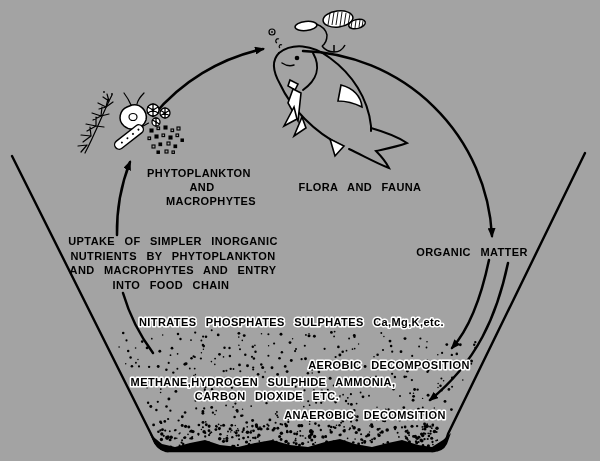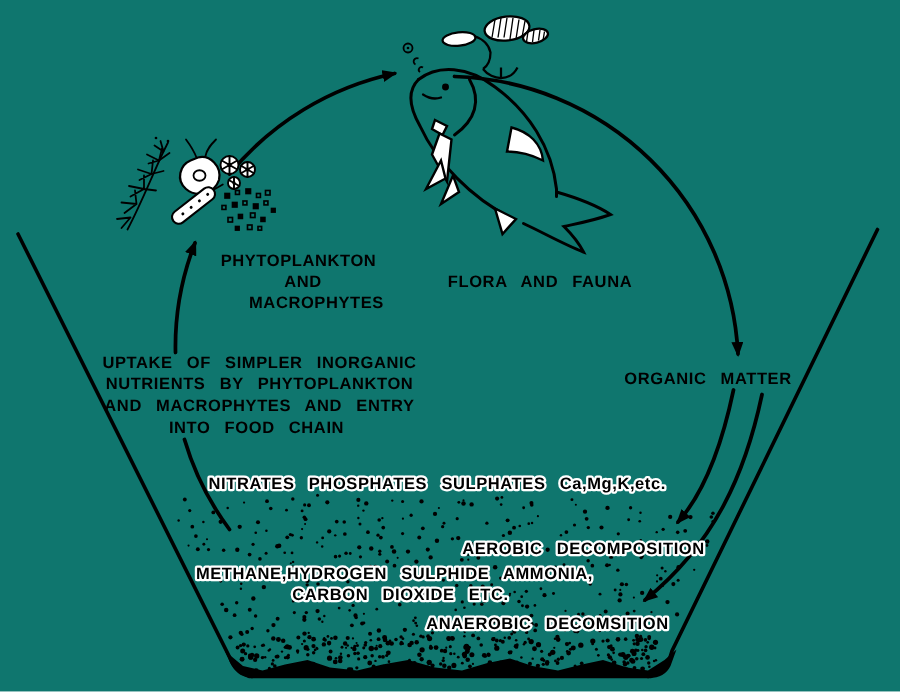--- a/index.html
+++ b/index.html
@@ -1,16 +1,16 @@
 <!DOCTYPE html>
 <html><head>
 <meta charset="utf-8">
 <style>
   html,body{margin:0;padding:0;background:#ffffff;}
-  .stage{position:relative;width:600px;height:461px;background:#0f766e;overflow:hidden;
+  .stage{position:relative;width:600px;height:461px;background:#a3a3a3;overflow:hidden;
          font-family:"Liberation Sans",sans-serif;}
   svg{display:block;}
   .lbl{font-family:"Liberation Sans",sans-serif;font-weight:bold;font-size:11px;
        fill:#000;letter-spacing:0.4px;word-spacing:6px;}
   .halo{paint-order:stroke;stroke:#ffffff;stroke-width:3px;stroke-linejoin:round;}
   .ink{stroke:#000;fill:none;}
   .inkfill{stroke:#000;fill:#ffffff;}
 </style>
 </head>
 <body>

